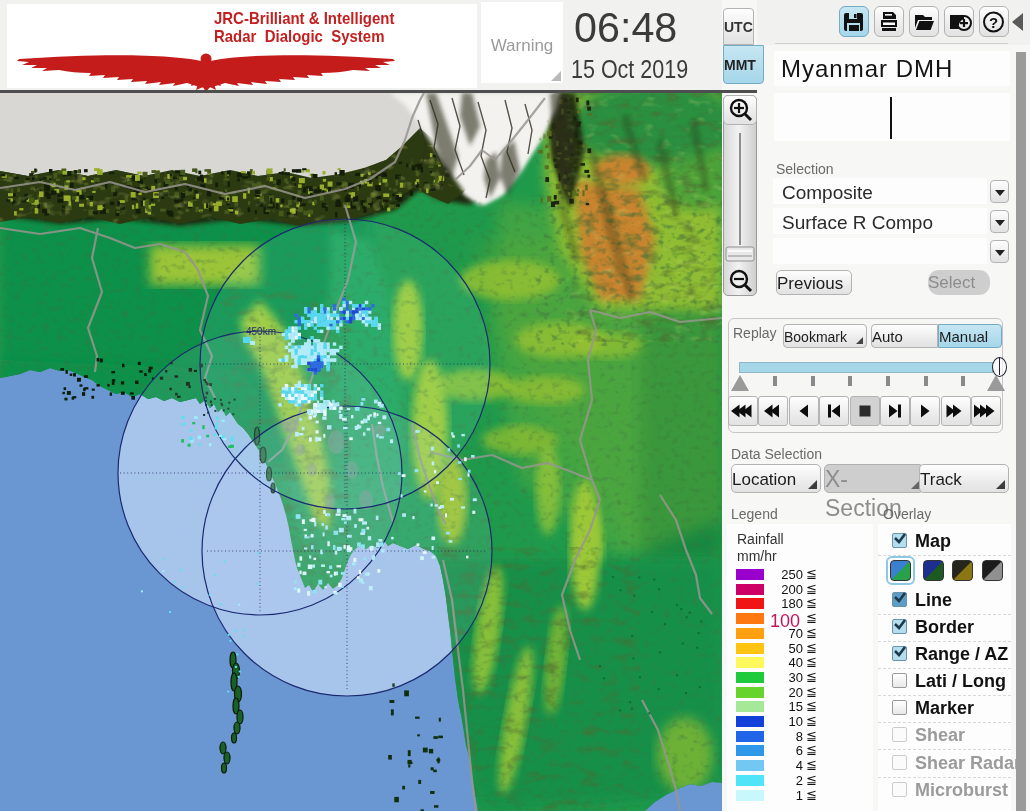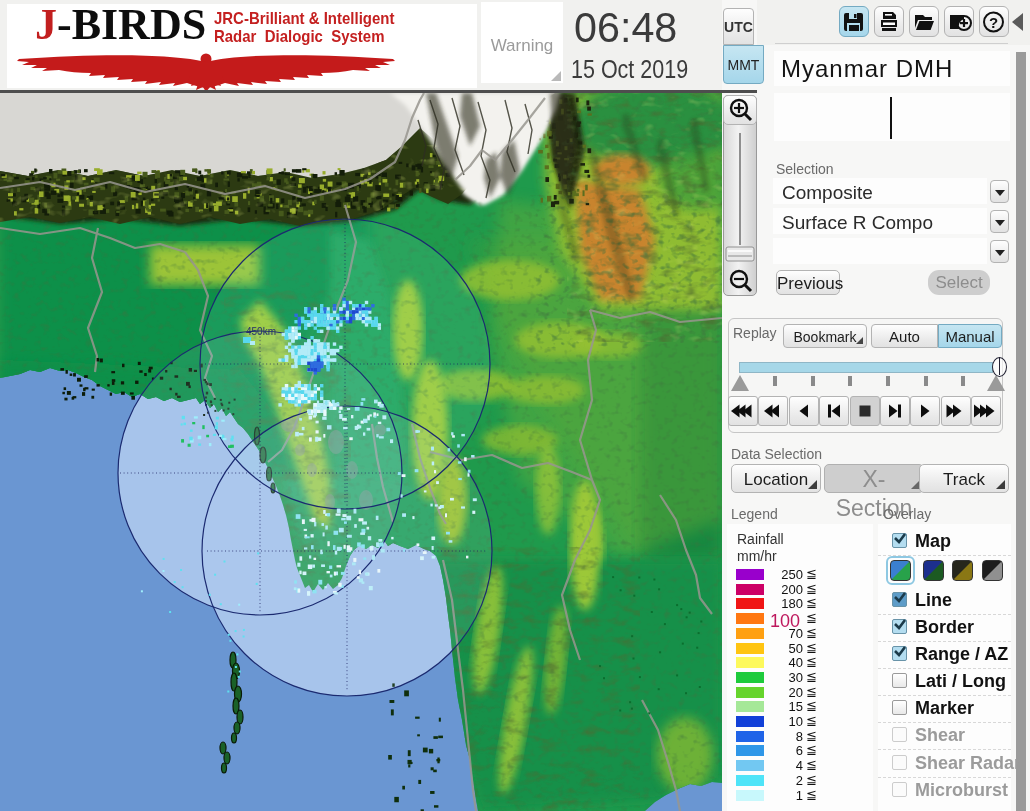--- a/index.html
+++ b/index.html
@@ -1,55 +1,54 @@
 <!DOCTYPE html>
 <html><head><meta charset="utf-8"><style>
 html,body{margin:0;padding:0;width:1030px;height:811px;overflow:hidden;font-family:"Liberation Sans",sans-serif;background:#fff}
 .abs{position:absolute}
 #header{left:0;top:0;width:757px;height:90px;background:#f1f1ef}
 #logo{left:7px;top:4px;width:470px;height:84px;background:#fff}
-.btn{background:linear-gradient(#fefefe,#e9e9e9 70%,#e2e2e2);border:1px solid #b3b3b3;border-radius:4px;color:#1c1c1c;text-align:center;box-sizing:border-box}
+.btn{background:linear-gradient(#fefefe,#e9e9e9 70%,#e2e2e2);border:1px solid #b3b3b3;border-radius:4px;color:#1c1c1c;text-align:left;box-sizing:border-box}
 .btn.blue{background:linear-gradient(#c6e6f2,#a5d6ea);border-color:#74aac2}
 .btn.gray{background:#cecece;color:#8d8d8d;border-color:#b0b0b0}
 .corner{position:absolute;right:3px;bottom:3px;width:0;height:0;border-left:9px solid transparent;border-bottom:9px solid #3c3c3c}
 .lbl{color:#6a6a6a;font-size:14px}
 #sidebar{left:722px;top:0;width:308px;height:811px;background:#f7f7f6}
 .panelw{background:#fdfdfd}
 .cb{width:15px;height:15px;border:1px solid #8a8a8a;border-radius:2px;box-sizing:border-box}
 .cb.on{background:#b4ddf0;border-color:#6893a8}
 .cb.off{background:linear-gradient(#fff,#e8e8e8);border-color:#9a9a9a}
 .cb.dis{background:#fbfbfb;border-color:#cccccc}
 .ovlbl{font-size:18px;font-weight:bold;color:#111;white-space:nowrap}
 .ovlbl.dis{color:#9b9b9b;font-weight:bold}
 .dash{border-top:1px dashed #d8d8d8}
 </style></head><body>
 <div class="abs" id="header"></div>
 <div class="abs" id="logo">
- <div class="abs" style="left:28px;top:-5px;font-family:'Liberation Serif',serif;font-weight:bold;font-size:44px;letter-spacing:0px;color:#0d0d0d"><span style="color:#c21f1f">J</span>-BIRDS</div>
  <div class="abs" style="left:207px;top:5px;font-size:17px;font-weight:bold;color:#c42020;transform:scaleX(0.88);transform-origin:left top">JRC-Brilliant &amp; Intelligent</div>
  <div class="abs" style="left:207px;top:23px;font-size:17px;font-weight:bold;color:#c42020;transform:scaleX(0.88);transform-origin:left top">Radar&nbsp; Dialogic&nbsp; System</div>
  <svg class="abs" style="left:0px;top:0px" width="420" height="95" viewBox="0 0 420 95">
   <g fill="#c41b1b">
    <circle cx="199" cy="55" r="5.5"></circle>
    <path id="wng" d="M199 58 C168 50 95 49 12 55 L10 57 L22 58 L15 61 L30 61 L24 64 L40 64 L35 67 L52 66 Q66 69 84 69 L82 72 L98 71 L96 74 L112 73 L110 76 L126 75 L124 78 L140 77 L138 80 L154 78 L152 81 L168 79 L166 82 L180 79 L186 81 L193 83 L199 84 Z"></path>
    <use href="#wng" transform="translate(398,0) scale(-1,1)"></use>
    <path d="M183 72 L180 78 L186 77 L184 82 L191 80 L189 86 L196 83 L199 88 L203 83 L209 86 L207 80 L214 82 L212 77 L218 78 L215 72 Z"></path>
   </g>
  </svg>
 </div>
 <div class="abs" style="left:481px;top:2px;width:82px;height:81px;background:#fff">
  <div class="abs" style="left:0;top:34px;width:82px;text-align:center;color:#9b9b9b;font-size:17px">Warning</div>
  <div class="abs" style="right:2px;bottom:2px;width:0;height:0;border-left:10px solid transparent;border-bottom:10px solid #b9b9b9"></div>
 </div>
 <div class="abs" style="left:574px;top:3px;font-size:43px;color:#3b3b3b;letter-spacing:0px;transform:scaleX(0.96);transform-origin:left top">06:48</div>
 <div class="abs" style="left:571px;top:55px;font-size:25px;color:#3b3b3b;transform:scaleX(0.86);transform-origin:left top">15 Oct 2019</div>
 <div class="abs" id="sidebar"></div>
 <div class="abs" style="left:757px;top:0;width:273px;height:45px;background:#f1f1ef"></div>
 <div class="abs btn" style="left:723px;top:8px;width:31px;height:37px;font-size:14px;font-weight:bold;color:#333;line-height:37px;border-radius:4px 4px 0 0">UTC</div>
-<div class="abs btn blue" style="left:723px;top:45px;width:41px;height:39px;font-size:14px;font-weight:normal;color:#222;line-height:39px;border-radius:0 0 4px 4px">MMT</div>
+<div class="abs btn blue" style="left:723px;top:45px;width:41px;height:39px;font-size:14px;font-weight:bold;color:#222;line-height:39px;border-radius:0 0 4px 4px">MMT</div>
 <div class="abs" style="left:0;top:90px;width:757px;height:3px;background:#4e4e4e"></div>
 
 <div class="abs btn blue" id="tb1" style="left:839px;top:6px;width:30px;height:31px;border-radius:6px"></div>
 <div class="abs btn" id="tb2" style="left:874px;top:6px;width:30px;height:31px;border-radius:6px"></div>
 <div class="abs btn" id="tb3" style="left:909px;top:6px;width:30px;height:31px;border-radius:6px"></div>
 <div class="abs btn" id="tb4" style="left:944px;top:6px;width:30px;height:31px;border-radius:6px"></div>
 <div class="abs btn" id="tb5" style="left:979px;top:6px;width:30px;height:31px;border-radius:6px"></div>
 <svg class="abs" style="left:839px;top:6px" width="175" height="32" viewBox="0 0 175 32">
  <g fill="#111">
   <path d="M7 7 h15 a2 2 0 0 1 2 2 v14 a2 2 0 0 1 -2 2 h-1 v-8 h-13 v8 h-1 a2 2 0 0 1 -2 -2 v-14 a2 2 0 0 1 2 -2 z M10 7 h8 v6 h-8 z M15 8 h2.5 v4 h-2.5 z M10 19 h10 v6 h-10 z" fill-rule="evenodd"></path>
@@ -88,21 +87,21 @@
   </div>
 <div class="abs panelw" style="left:773px;top:208px;width:214px;height:26px"></div>
 <div class="abs" style="left:782px;top:212px;font-size:19px;color:#2b2b2b">Surface R Compo</div>
 <div class="abs btn" style="left:990px;top:210px;width:19px;height:23px">
     <div style="margin:9px auto 0;width:0;height:0;border-left:5px solid transparent;border-right:5px solid transparent;border-top:6px solid #222"></div>
   </div>
 <div class="abs panelw" style="left:773px;top:238px;width:214px;height:26px"></div>
 <div class="abs btn" style="left:990px;top:240px;width:19px;height:23px">
     <div style="margin:9px auto 0;width:0;height:0;border-left:5px solid transparent;border-right:5px solid transparent;border-top:6px solid #222"></div>
   </div>
-<div class="abs btn" style="left:776px;top:270px;width:64px;height:25px;font-size:17px;line-height:25px;border-radius:5px">Previous</div>
+<div class="abs btn" style="left:776px;top:270px;width:76px;height:25px;font-size:17px;line-height:25px;border-radius:5px">Previous</div>
 <div class="abs btn gray" style="left:928px;top:270px;width:62px;height:25px;font-size:17px;line-height:25px;border-radius:11px;border:none">Select</div>
 
 <div class="abs" style="left:728px;top:318px;width:273px;height:113px;border:1px solid #c6c6c6;border-radius:6px;background:#f6f6f5"></div>
 <div class="abs lbl" style="left:733px;top:325px">Replay</div>
 <div class="abs btn" style="left:783px;top:324px;width:84px;height:24px;font-size:14px;line-height:24px">Bookmark<div class="corner" style="border-bottom-color:#444;border-left-width:7px;border-bottom-width:7px"></div></div>
 <div class="abs btn" style="left:871px;top:324px;width:67px;height:24px;font-size:15px;line-height:24px;border-radius:4px 0 0 4px">Auto</div>
 <div class="abs btn blue" style="left:938px;top:324px;width:64px;height:24px;font-size:15px;line-height:24px;border-radius:0 4px 4px 0">Manual</div>
 <div class="abs" style="left:739px;top:362px;width:252px;height:9px;background:#a6d7e8;border:1px solid #8fb6c6"></div>
 <div class="abs" style="left:992px;top:357px;width:13px;height:18px;border:1.5px solid #223;border-radius:50%;background:rgba(255,255,255,.6)"></div>
 <div class="abs" style="left:998.5px;top:357px;width:1.5px;height:18px;background:#223"></div>

